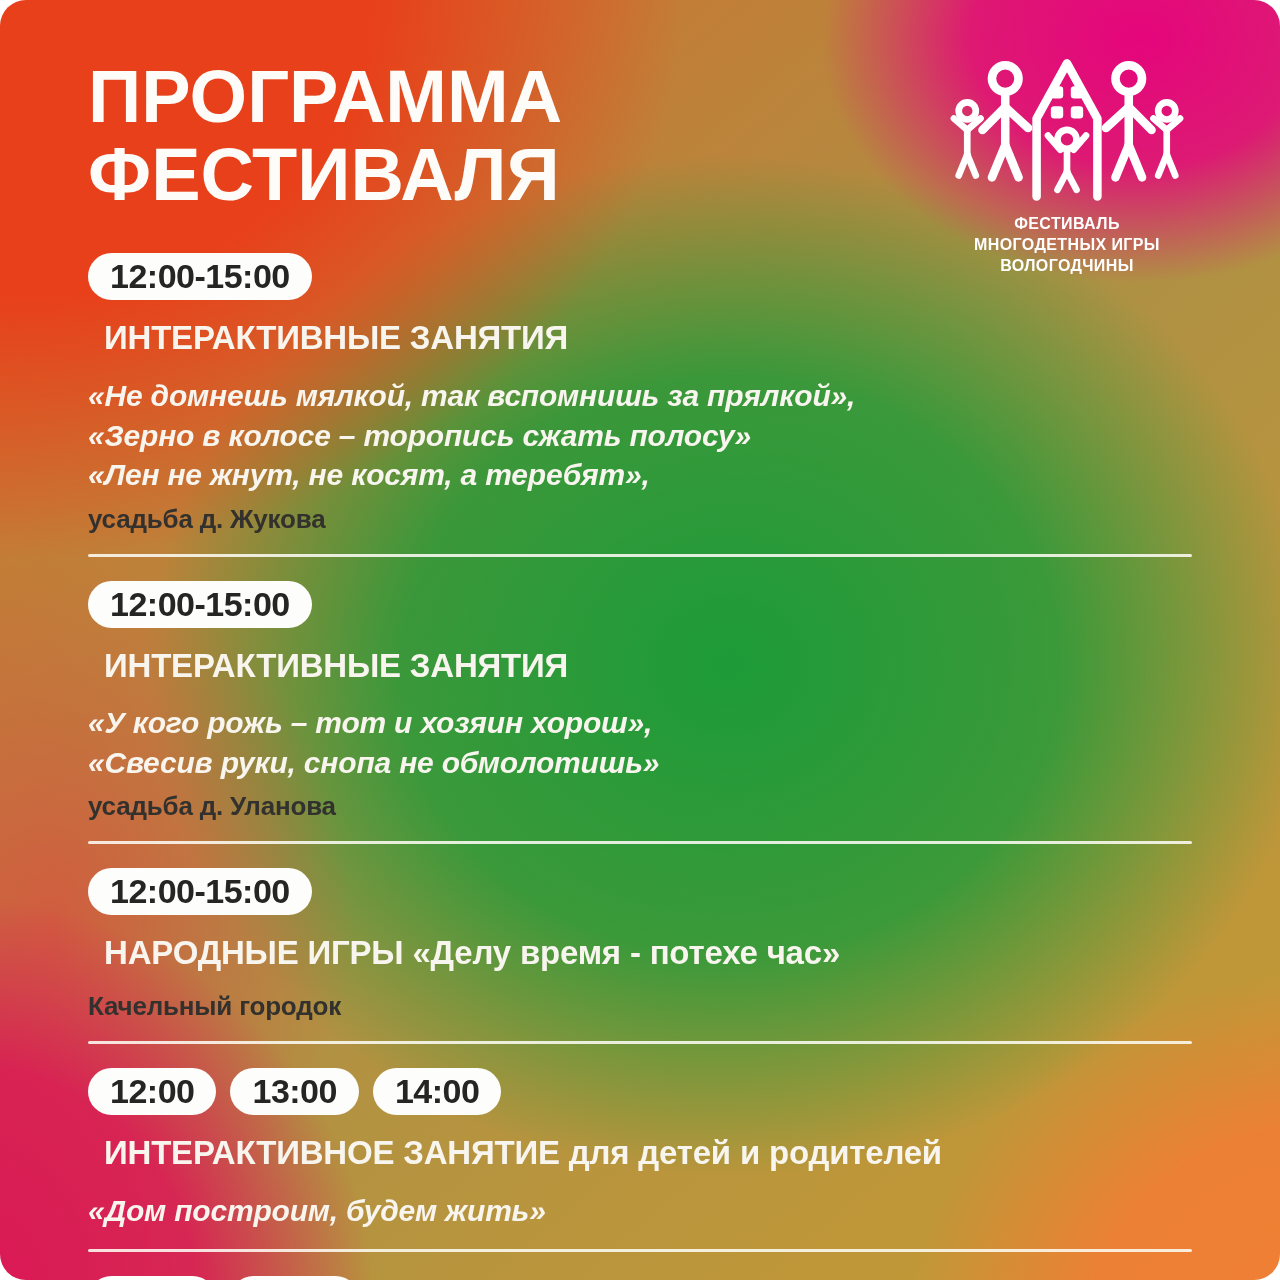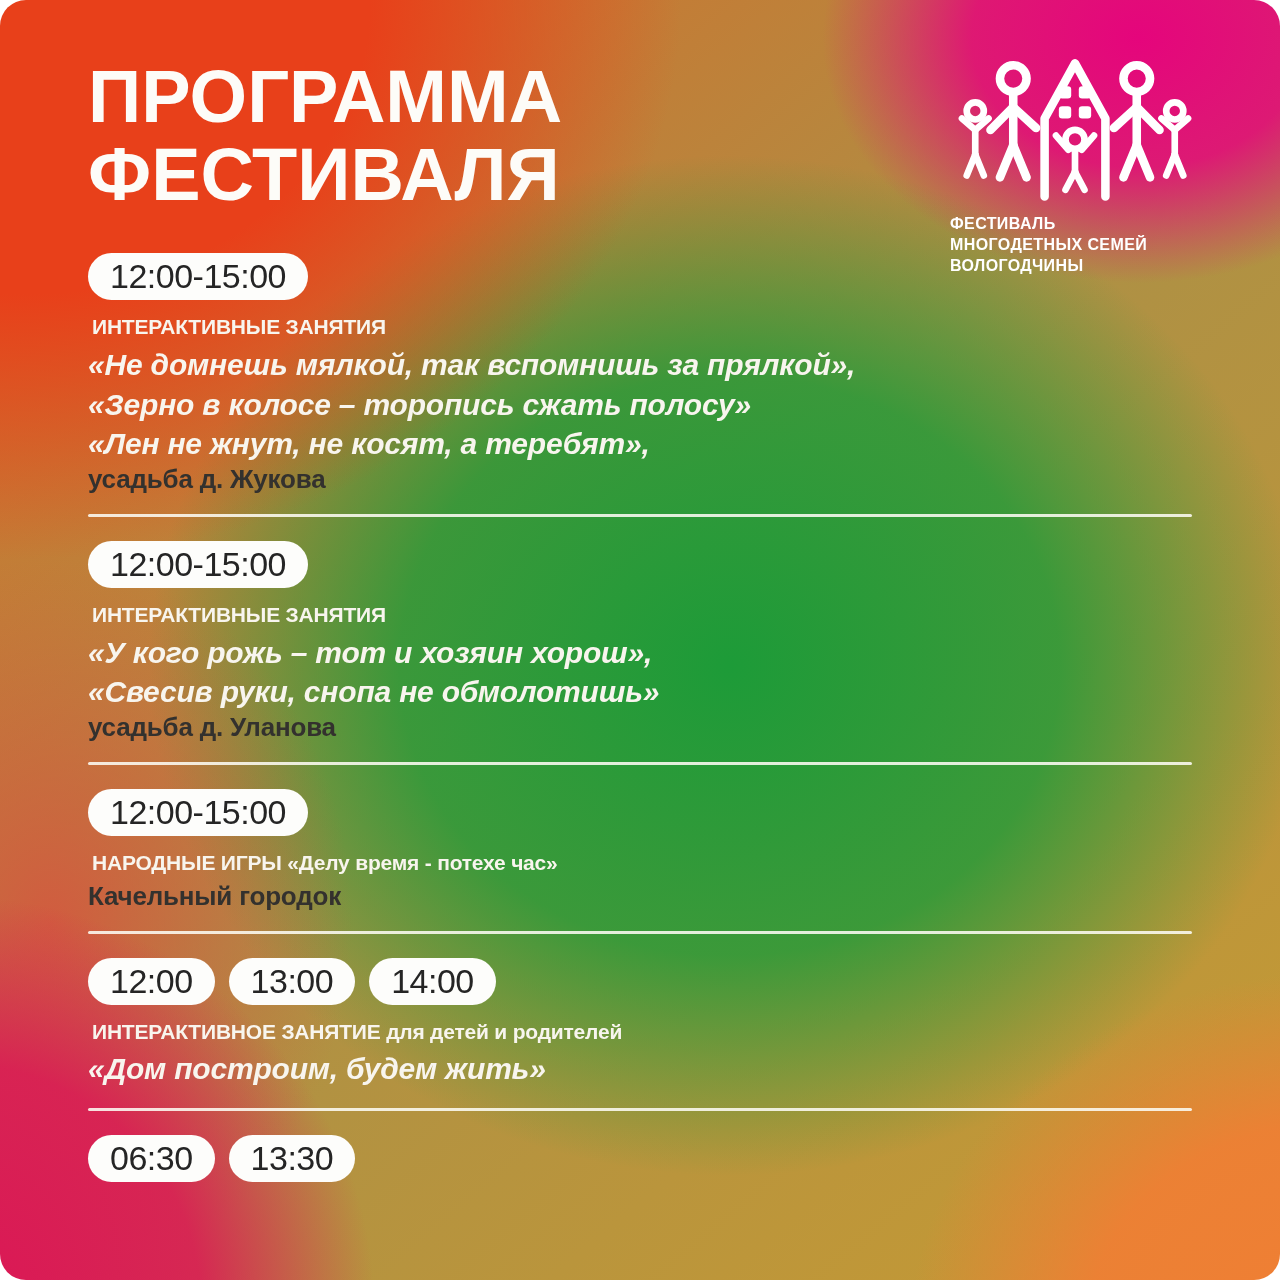--- a/index.html
+++ b/index.html
@@ -28,60 +28,61 @@
     color:#fdfcf8;
     font-size:74px;
     font-weight:bold;
     line-height:1.05;
     letter-spacing:0;
   }
   .page-title div{white-space:nowrap;}
 
   .logo{
     position:absolute;
-    top:52px;right:80px;
+    top:52px;right:88px;
     width:250px;
-    text-align:left;
+    text-align:center;
     color:#ffffff;
   }
   .logo svg{display:block;width:250px;height:152px;margin:0 auto 10px auto;}
   .logo-text{font-size:16px;font-weight:bold;line-height:1.3;letter-spacing:.4px;}
 
   .event{margin-top:24px;}
   .event:first-of-type{margin-top:0;}
   .pills{display:flex;gap:14px;margin-bottom:13px;}
   .pill{
     display:inline-flex;align-items:center;
     background:#fdfdfb;
     color:#252525;
     border-radius:26px;
     padding:20px 22px;
     height:47px;
     font-size:34px;
-    font-weight:normal;
+    font-weight:bold;
     letter-spacing:-.5px;
     white-space:nowrap;
   }
   .event-title{
-    margin:4px;
+    margin:16px;
     color:#f8f5ee;
-    font-size:21px;
+    font-size:33px;
     font-weight:bold;
     line-height:1.32;
     letter-spacing:-.2px;
   }
   .line{
     color:#f8f5ee;
     font-size:30px;
     font-weight:bold;
     line-height:1.32;
     letter-spacing:-.2px;
     font-style:italic;
   }
   .location{
+    margin-top:9px;
     color:#33312e;
     font-size:26px;
     font-weight:bold;
     letter-spacing:-.2px;
   }
   .divider{
     height:3px;
     margin:19px 0 0 0;
     background:rgba(252,250,242,.88);
     border-radius:2px;
@@ -150,21 +151,21 @@
           <circle cx="230" cy="62" r="9"></circle>
           <path d="M216 70 L230 82"></path>
           <path d="M244 70 L230 82"></path>
           <path d="M230 82 L230 108"></path>
           <path d="M230 108 L221 130"></path>
           <path d="M230 108 L239 130"></path>
         </g>
       </svg>
       <div class="logo-text">
         <div>ФЕСТИВАЛЬ</div>
-        <div>МНОГОДЕТНЫХ СЕМЕЙ</div>
+        <div>МНОГОДЕТНЫХ ИГРЫ</div>
         <div>ВОЛОГОДЧИНЫ</div>
       </div>
     </div>
 
     <section class="event">
       <div class="pills">
         <span class="pill">12:00-15:00</span>
       </div>
       <h2 class="event-title"><span>ИНТЕРАКТИВНЫЕ ЗАНЯТИЯ</span><span></span></h2>
       <div class="line">«Не домнешь мялкой, так вспомнишь за прялкой»,</div>

